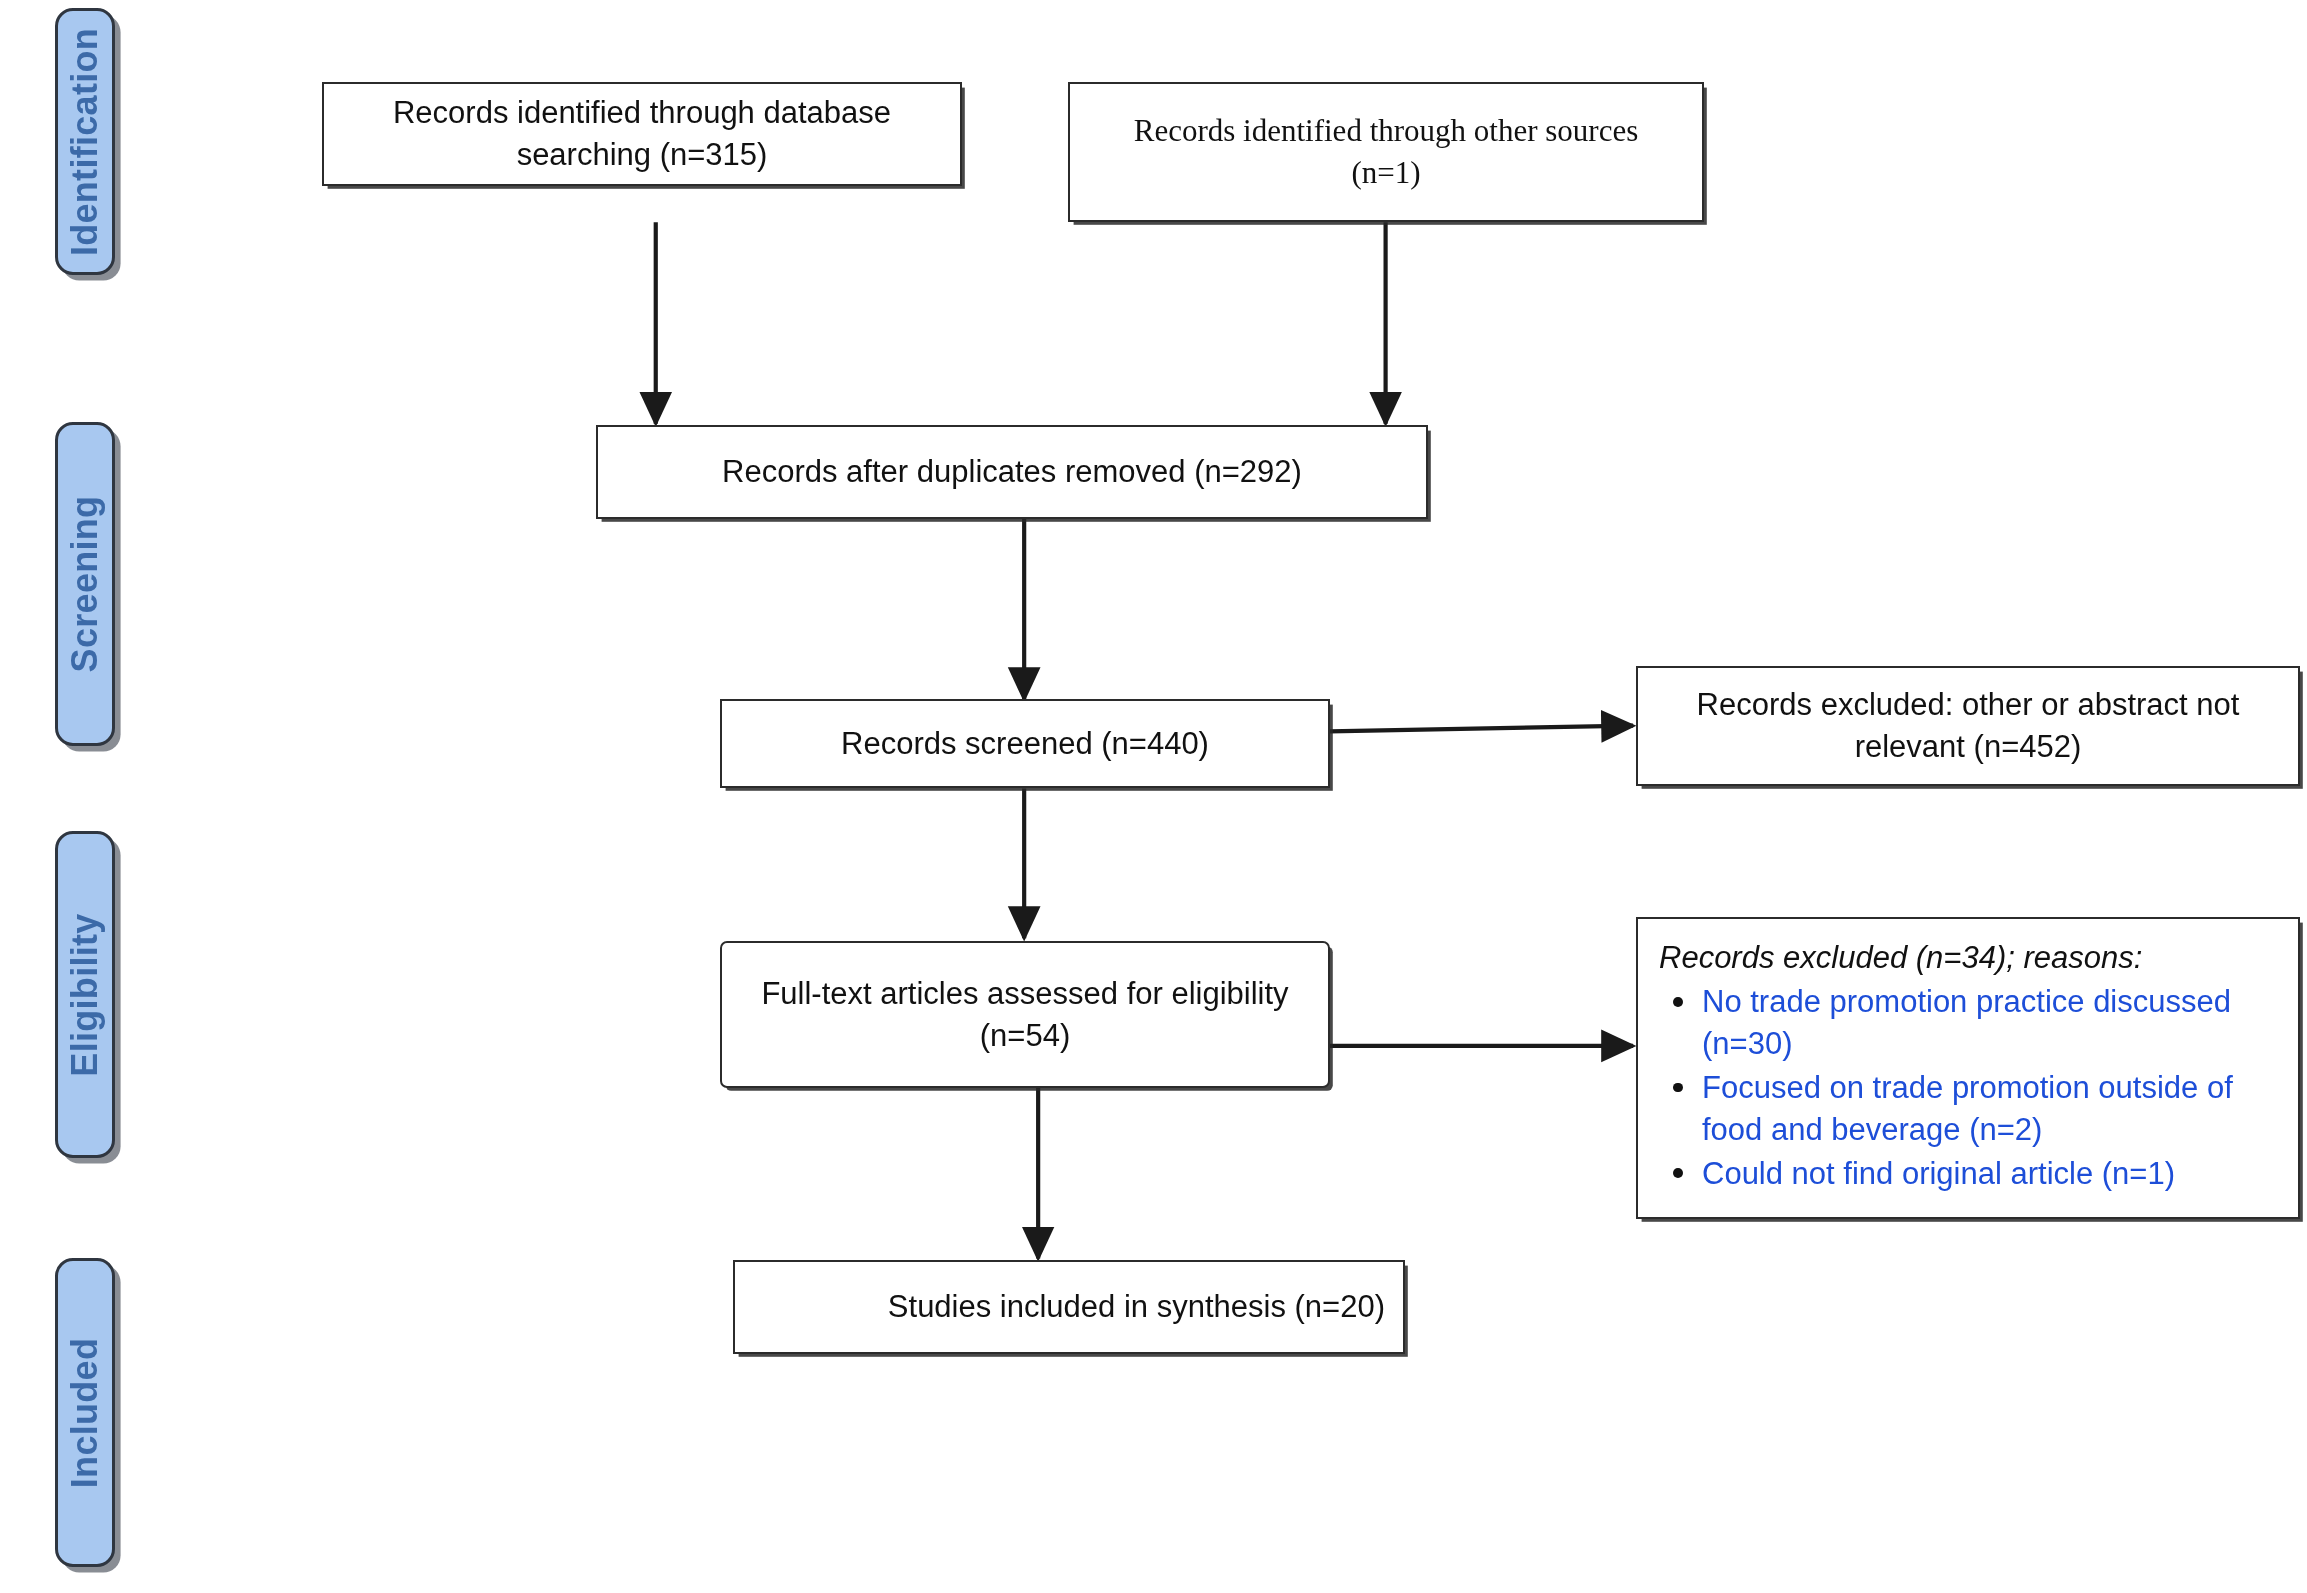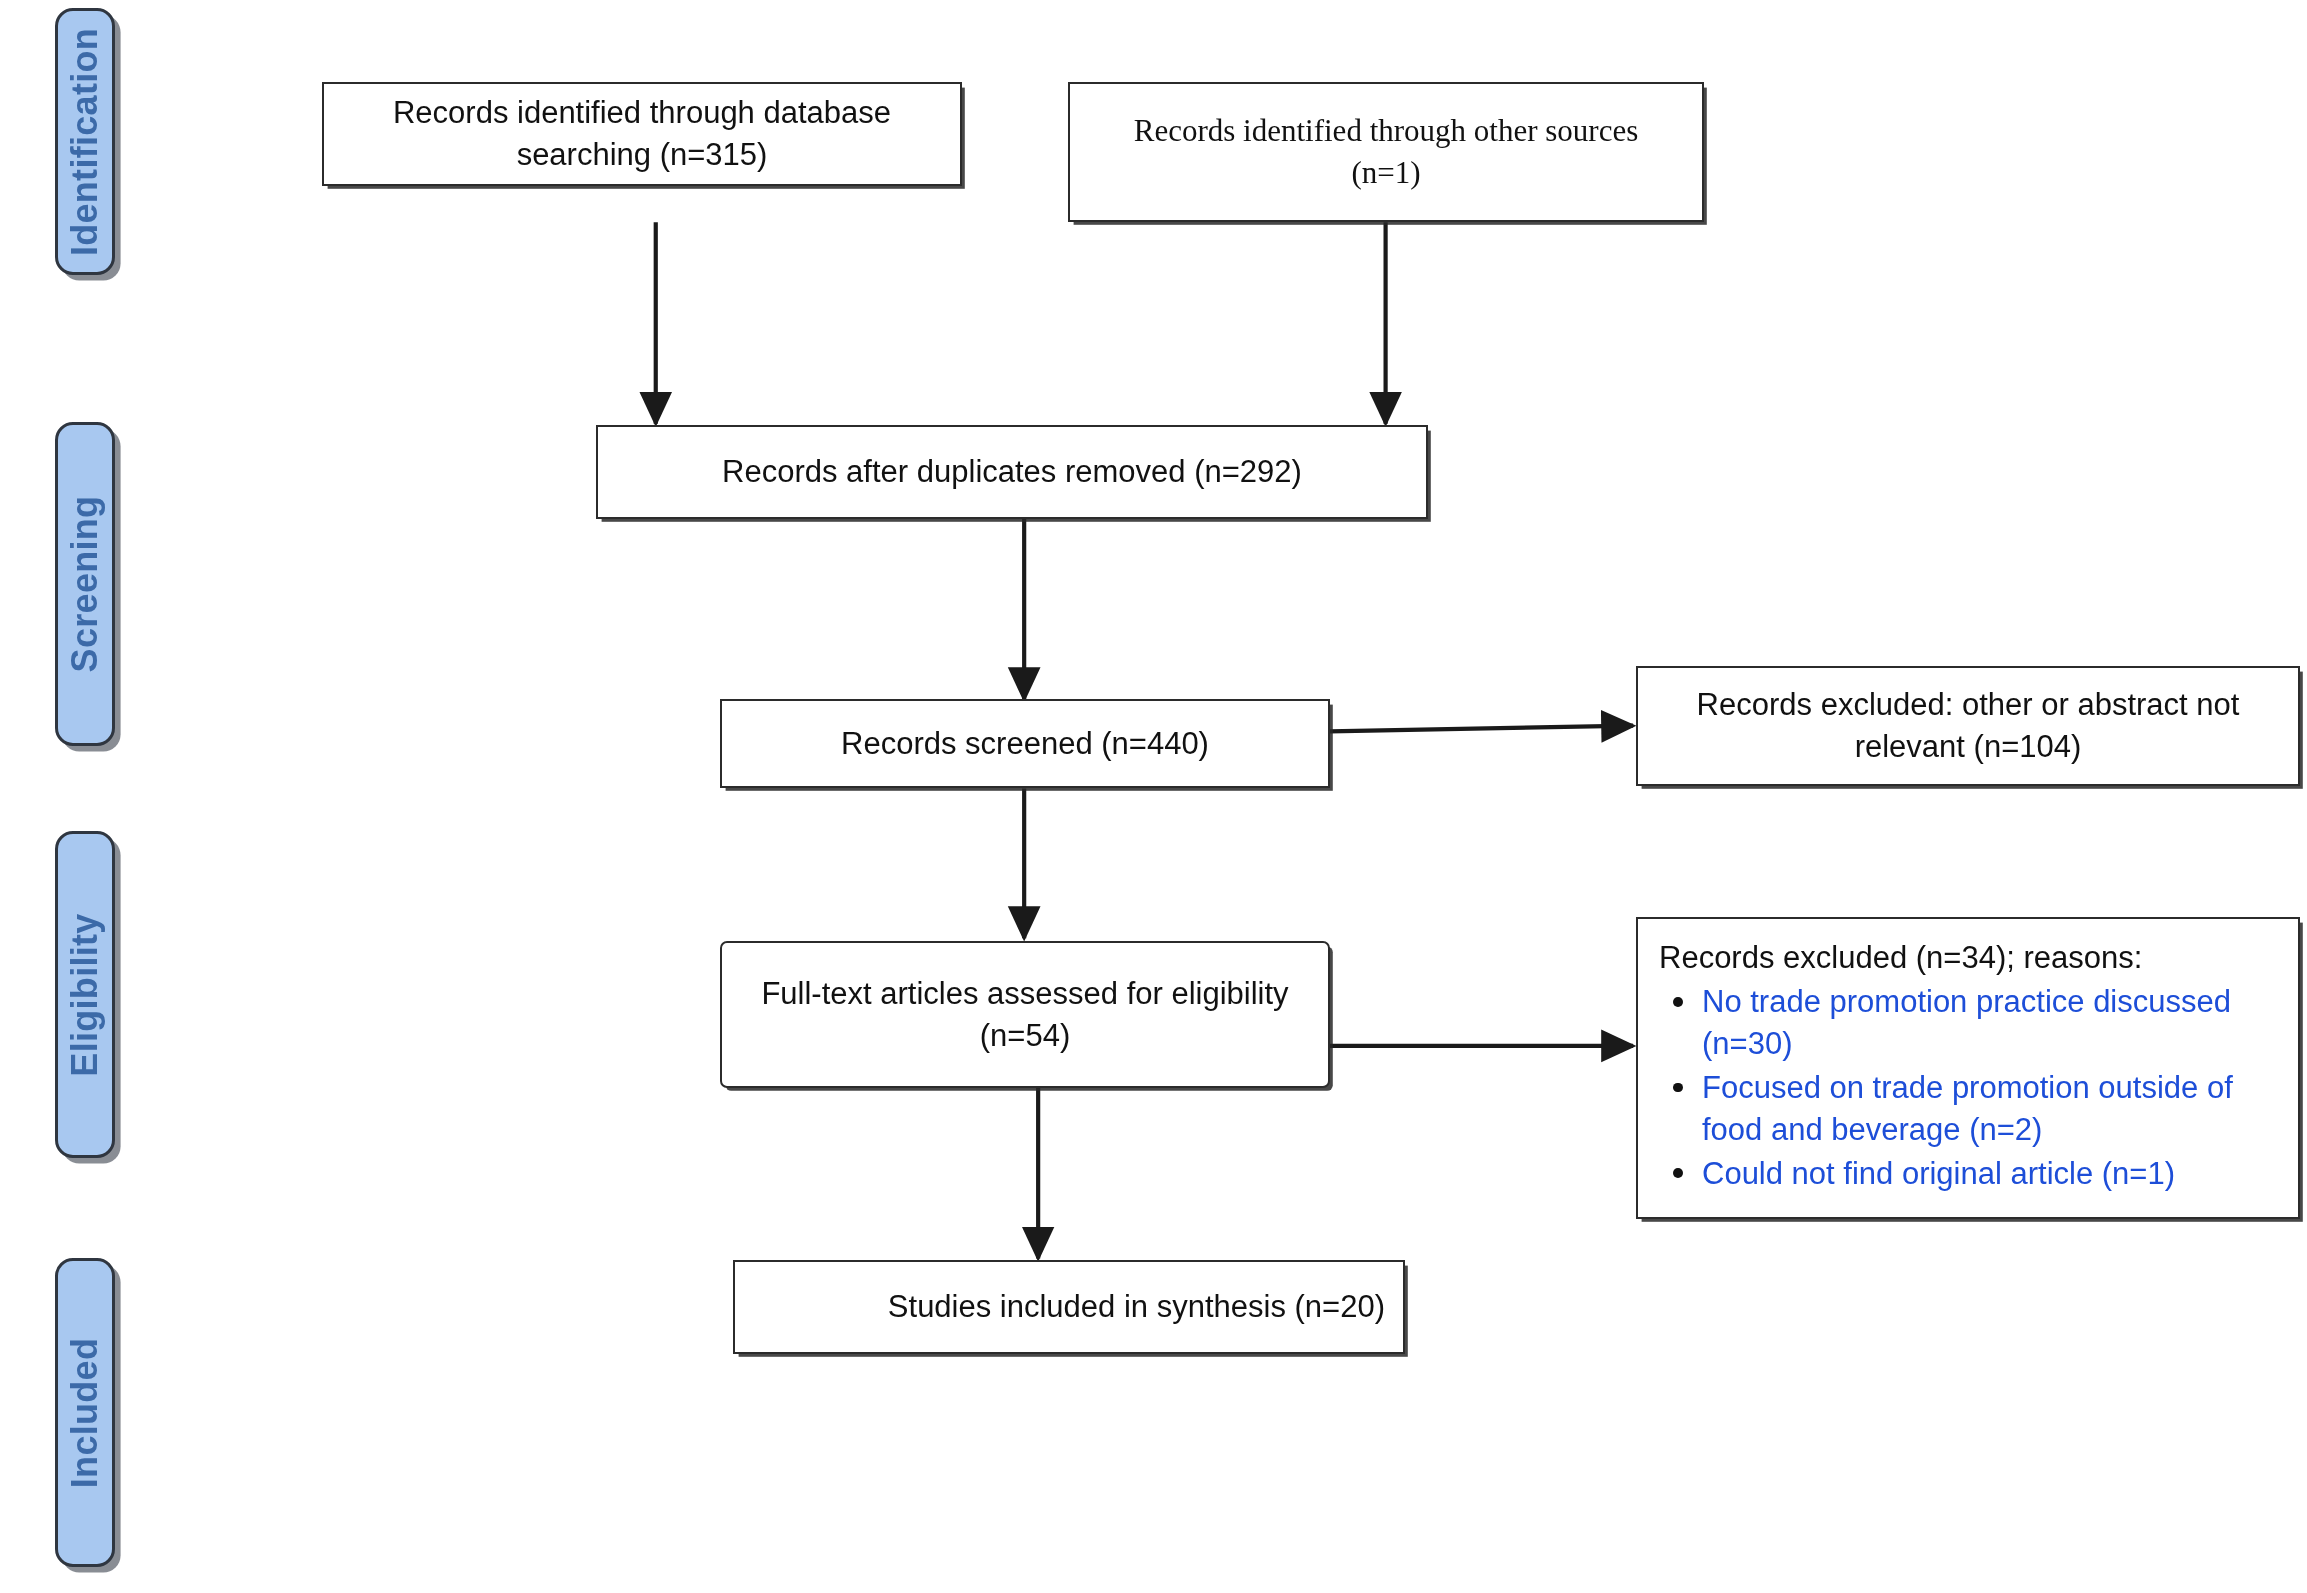--- a/index.html
+++ b/index.html
@@ -57,20 +57,21 @@
   }
   
   .flow-box.list-box {
     align-items: flex-start;
     justify-content: flex-start;
     padding: 18px 21px;
     flex-direction: column;
   }
   .flow-box.list-box .box-text {
     text-align: center;
+    font-style: italic;
   }
   .reason-list {
     margin: 2.8px 0 0 0;
     padding: 0 0 0 43px;
     list-style: none;
   }
   .reason-list li {
     position: relative;
     font-size: 31px;
     line-height: 1.34;
@@ -158,21 +159,21 @@
     <div class="box-text">Records after duplicates removed (n=292)</div>
   </div>
 
   <div class="flow-box" style="left:720px; top:699px; width:610px; height:89px;">
     <div class="box-text">Records screened (n=440)</div>
   </div>
 
   <div class="flow-box" style="left:1636px; top:666px; width:664px; height:120px;">
     <div class="box-text">
       <span>Records excluded: other or abstract not</span><br>
-      <span>relevant (n=104)</span>
+      <span>relevant (n=452)</span>
     </div>
   </div>
 
   <div class="flow-box" style="left:720px; top:941px; width:610px; height:147px;border-radius:7px;">
     <div class="box-text">
       <span>Full-text articles assessed for eligibility</span><br>
       <span>(n=54)</span>
     </div>
   </div>
 

